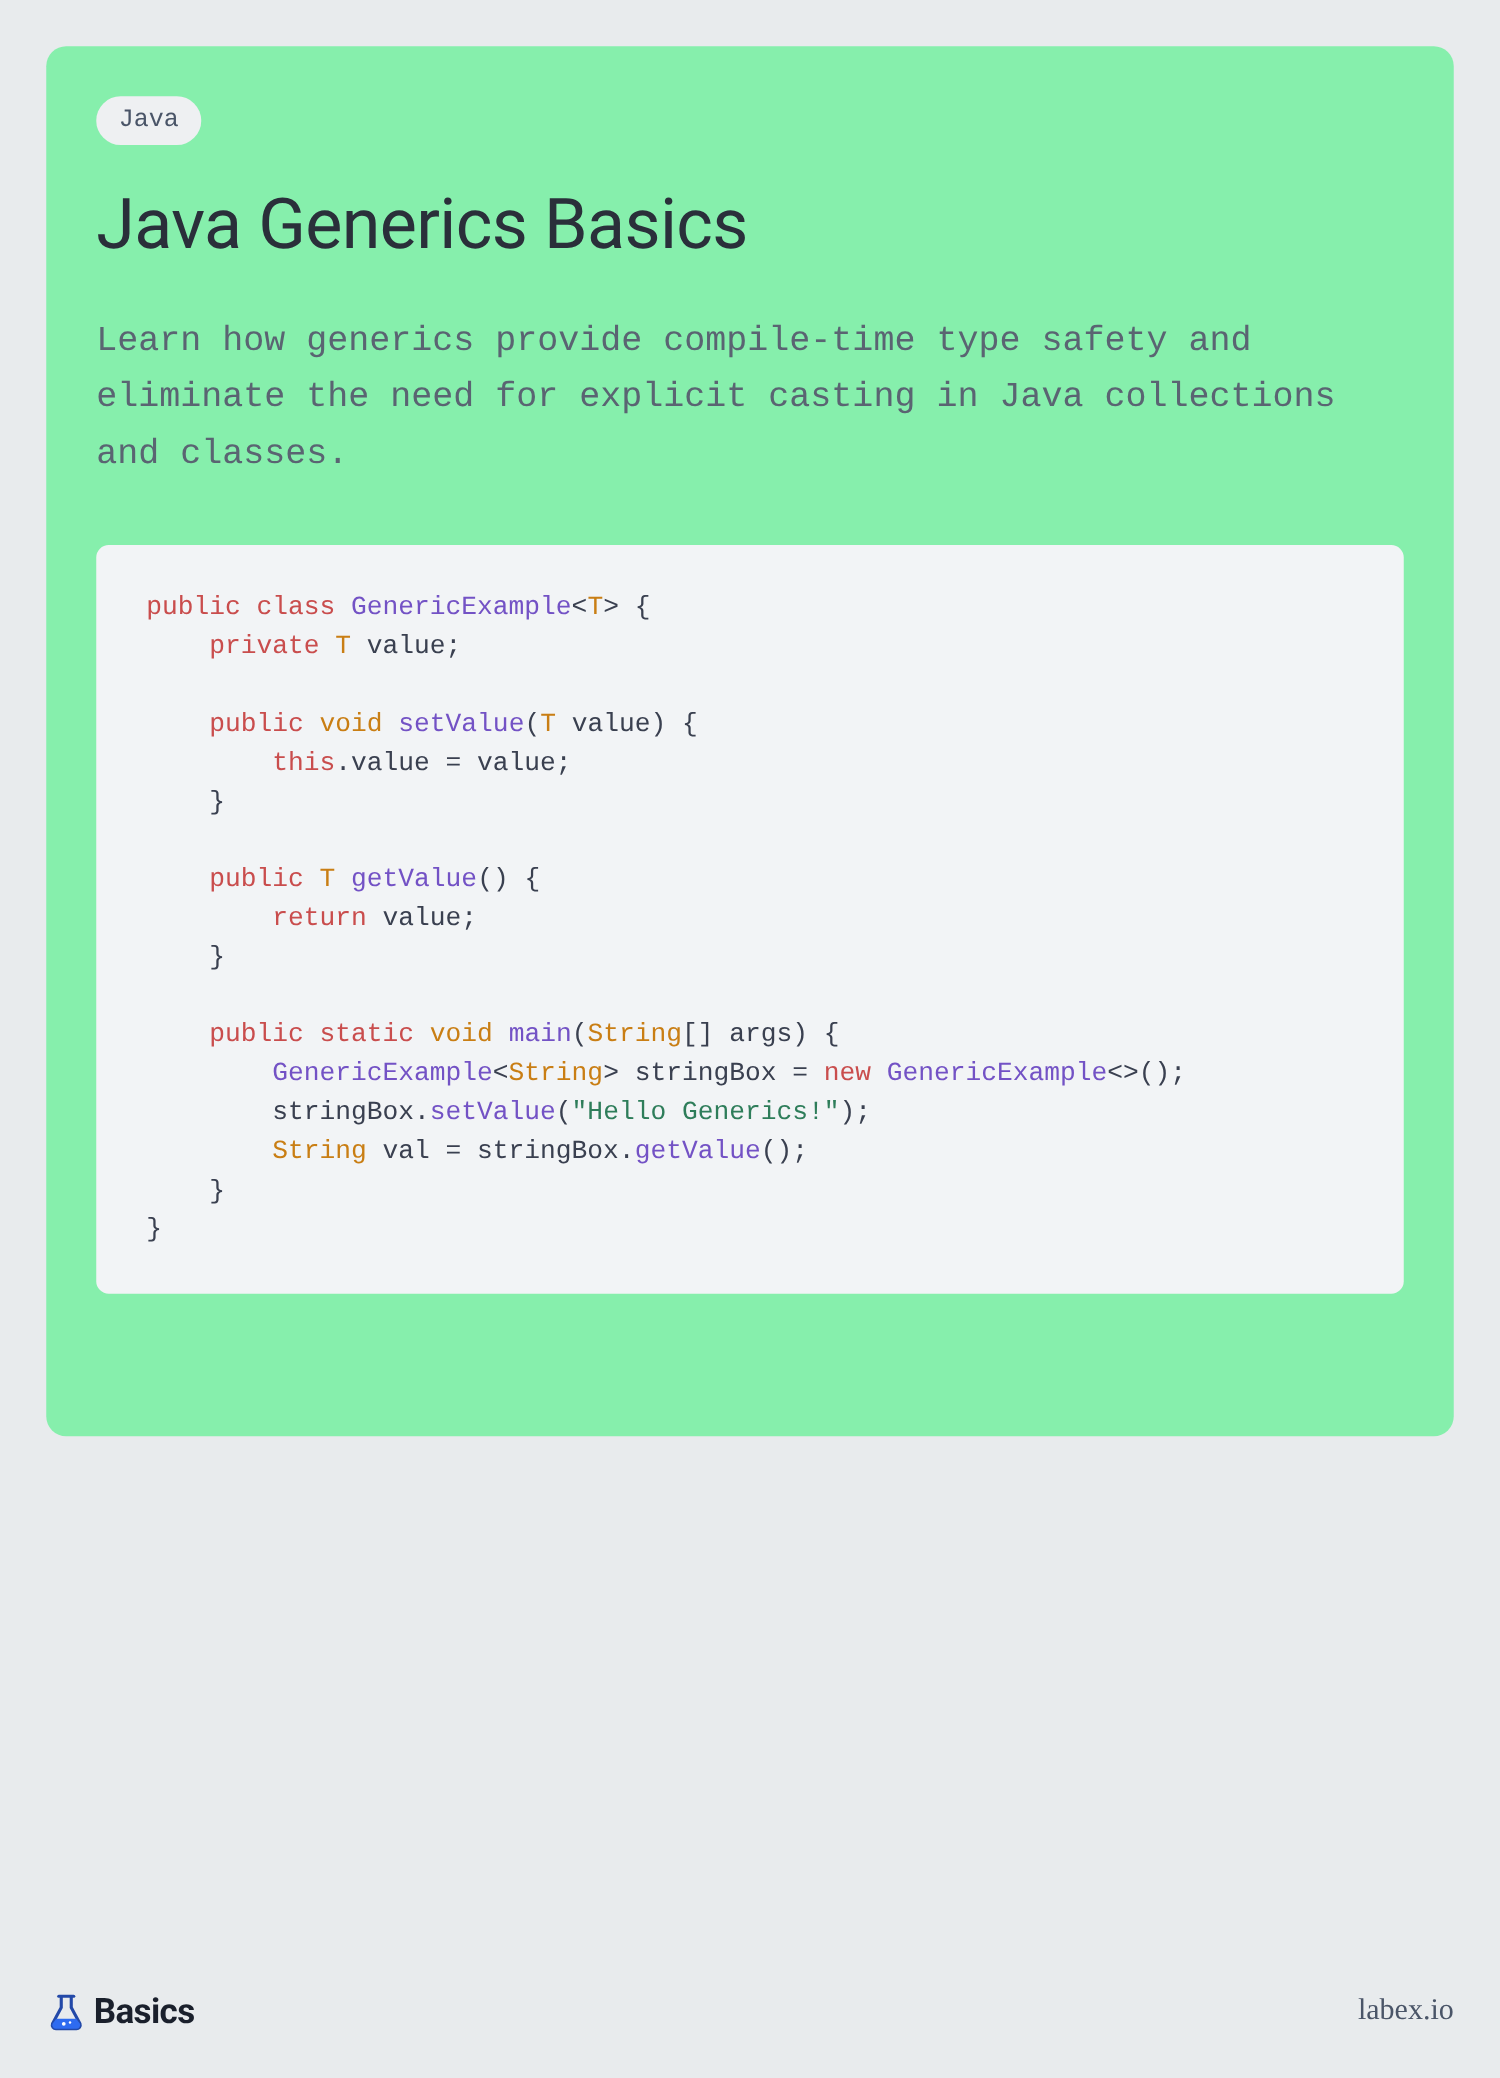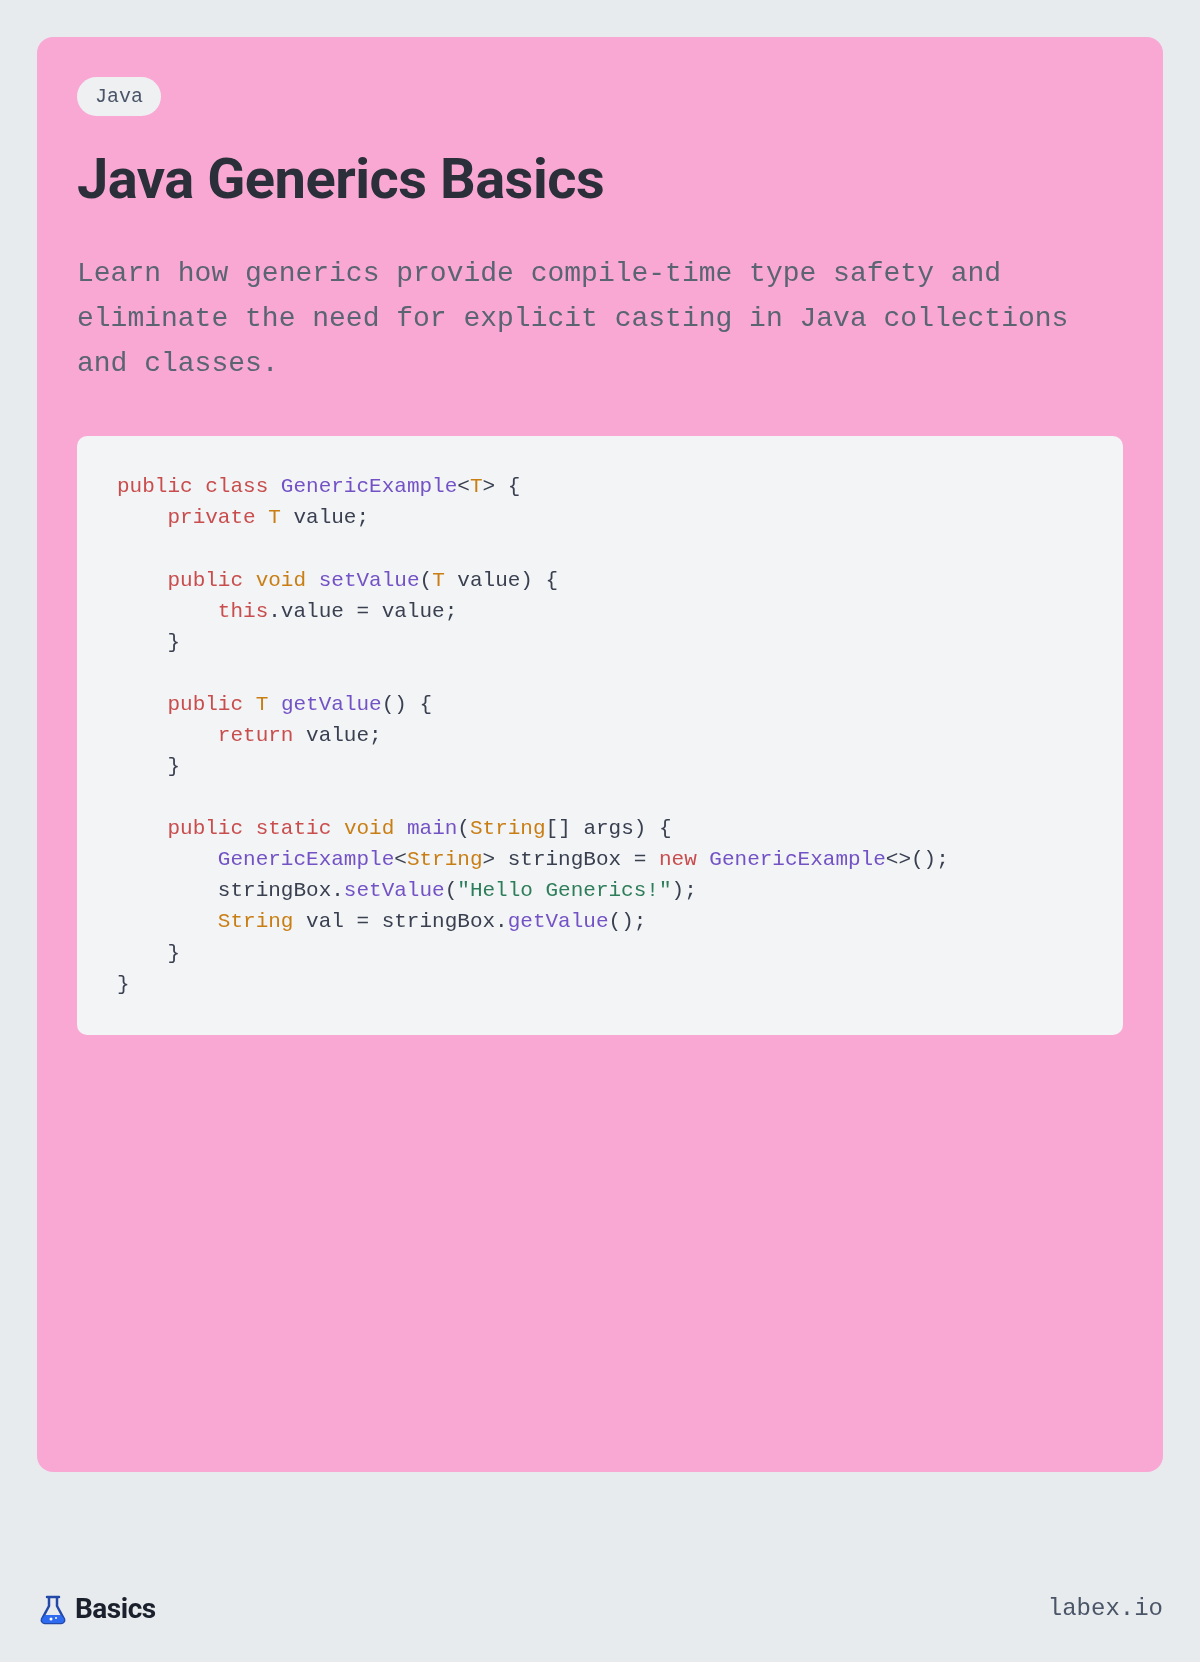--- a/index.html
+++ b/index.html
@@ -11,40 +11,40 @@
     body {
       font-family: -apple-system, BlinkMacSystemFont, 'Segoe UI', Roboto, Helvetica, Arial, sans-serif;
       background-color: #e8ebed;
       width: 1200px;
       height: 1662px;
       padding: 37px;
       position: relative;
     }
 
     .card {
-      background-color: #f9a8d4;
+      background-color: #86efac;
       border-radius: 16px;
       padding: 40px;
-      height: 1435px;
+      height: 1112px;
     }
 
     .tag {
       display: inline-block;
       background-color: #eef0f2;
       color: #4a5568;
       font-family: 'SFMono-Regular', Consolas, 'Liberation Mono', Menlo, monospace;
       font-size: 20px;
       padding: 8px 18px;
       border-radius: 999px;
       margin-bottom: 30px;
     }
 
     .title {
       font-size: 56px;
-      font-weight: 700;
+      font-weight: 400;
       color: #2a2f3a;
       letter-spacing: -0.5px;
       margin-bottom: 40px;
     }
 
     .description {
       font-family: 'SFMono-Regular', Consolas, 'Liberation Mono', Menlo, monospace;
       font-size: 28px;
       line-height: 1.6;
       color: #5a6472;
@@ -99,21 +99,21 @@
     }
 
     .logo-text {
       font-size: 28px;
       font-weight: 700;
       color: #1a202c;
       letter-spacing: -0.5px;
     }
 
     .footer-url {
-      font-family: Liberation Mono, monospace;
+      font-family: Liberation Serif, serif;
       font-size: 24px;
       color: #4a5568;
     }
   </style>
 </head>
 <body>
 
 <div class="card">
   <div class="tag">Java</div>
   <h1 class="title">Java Generics Basics</h1>

